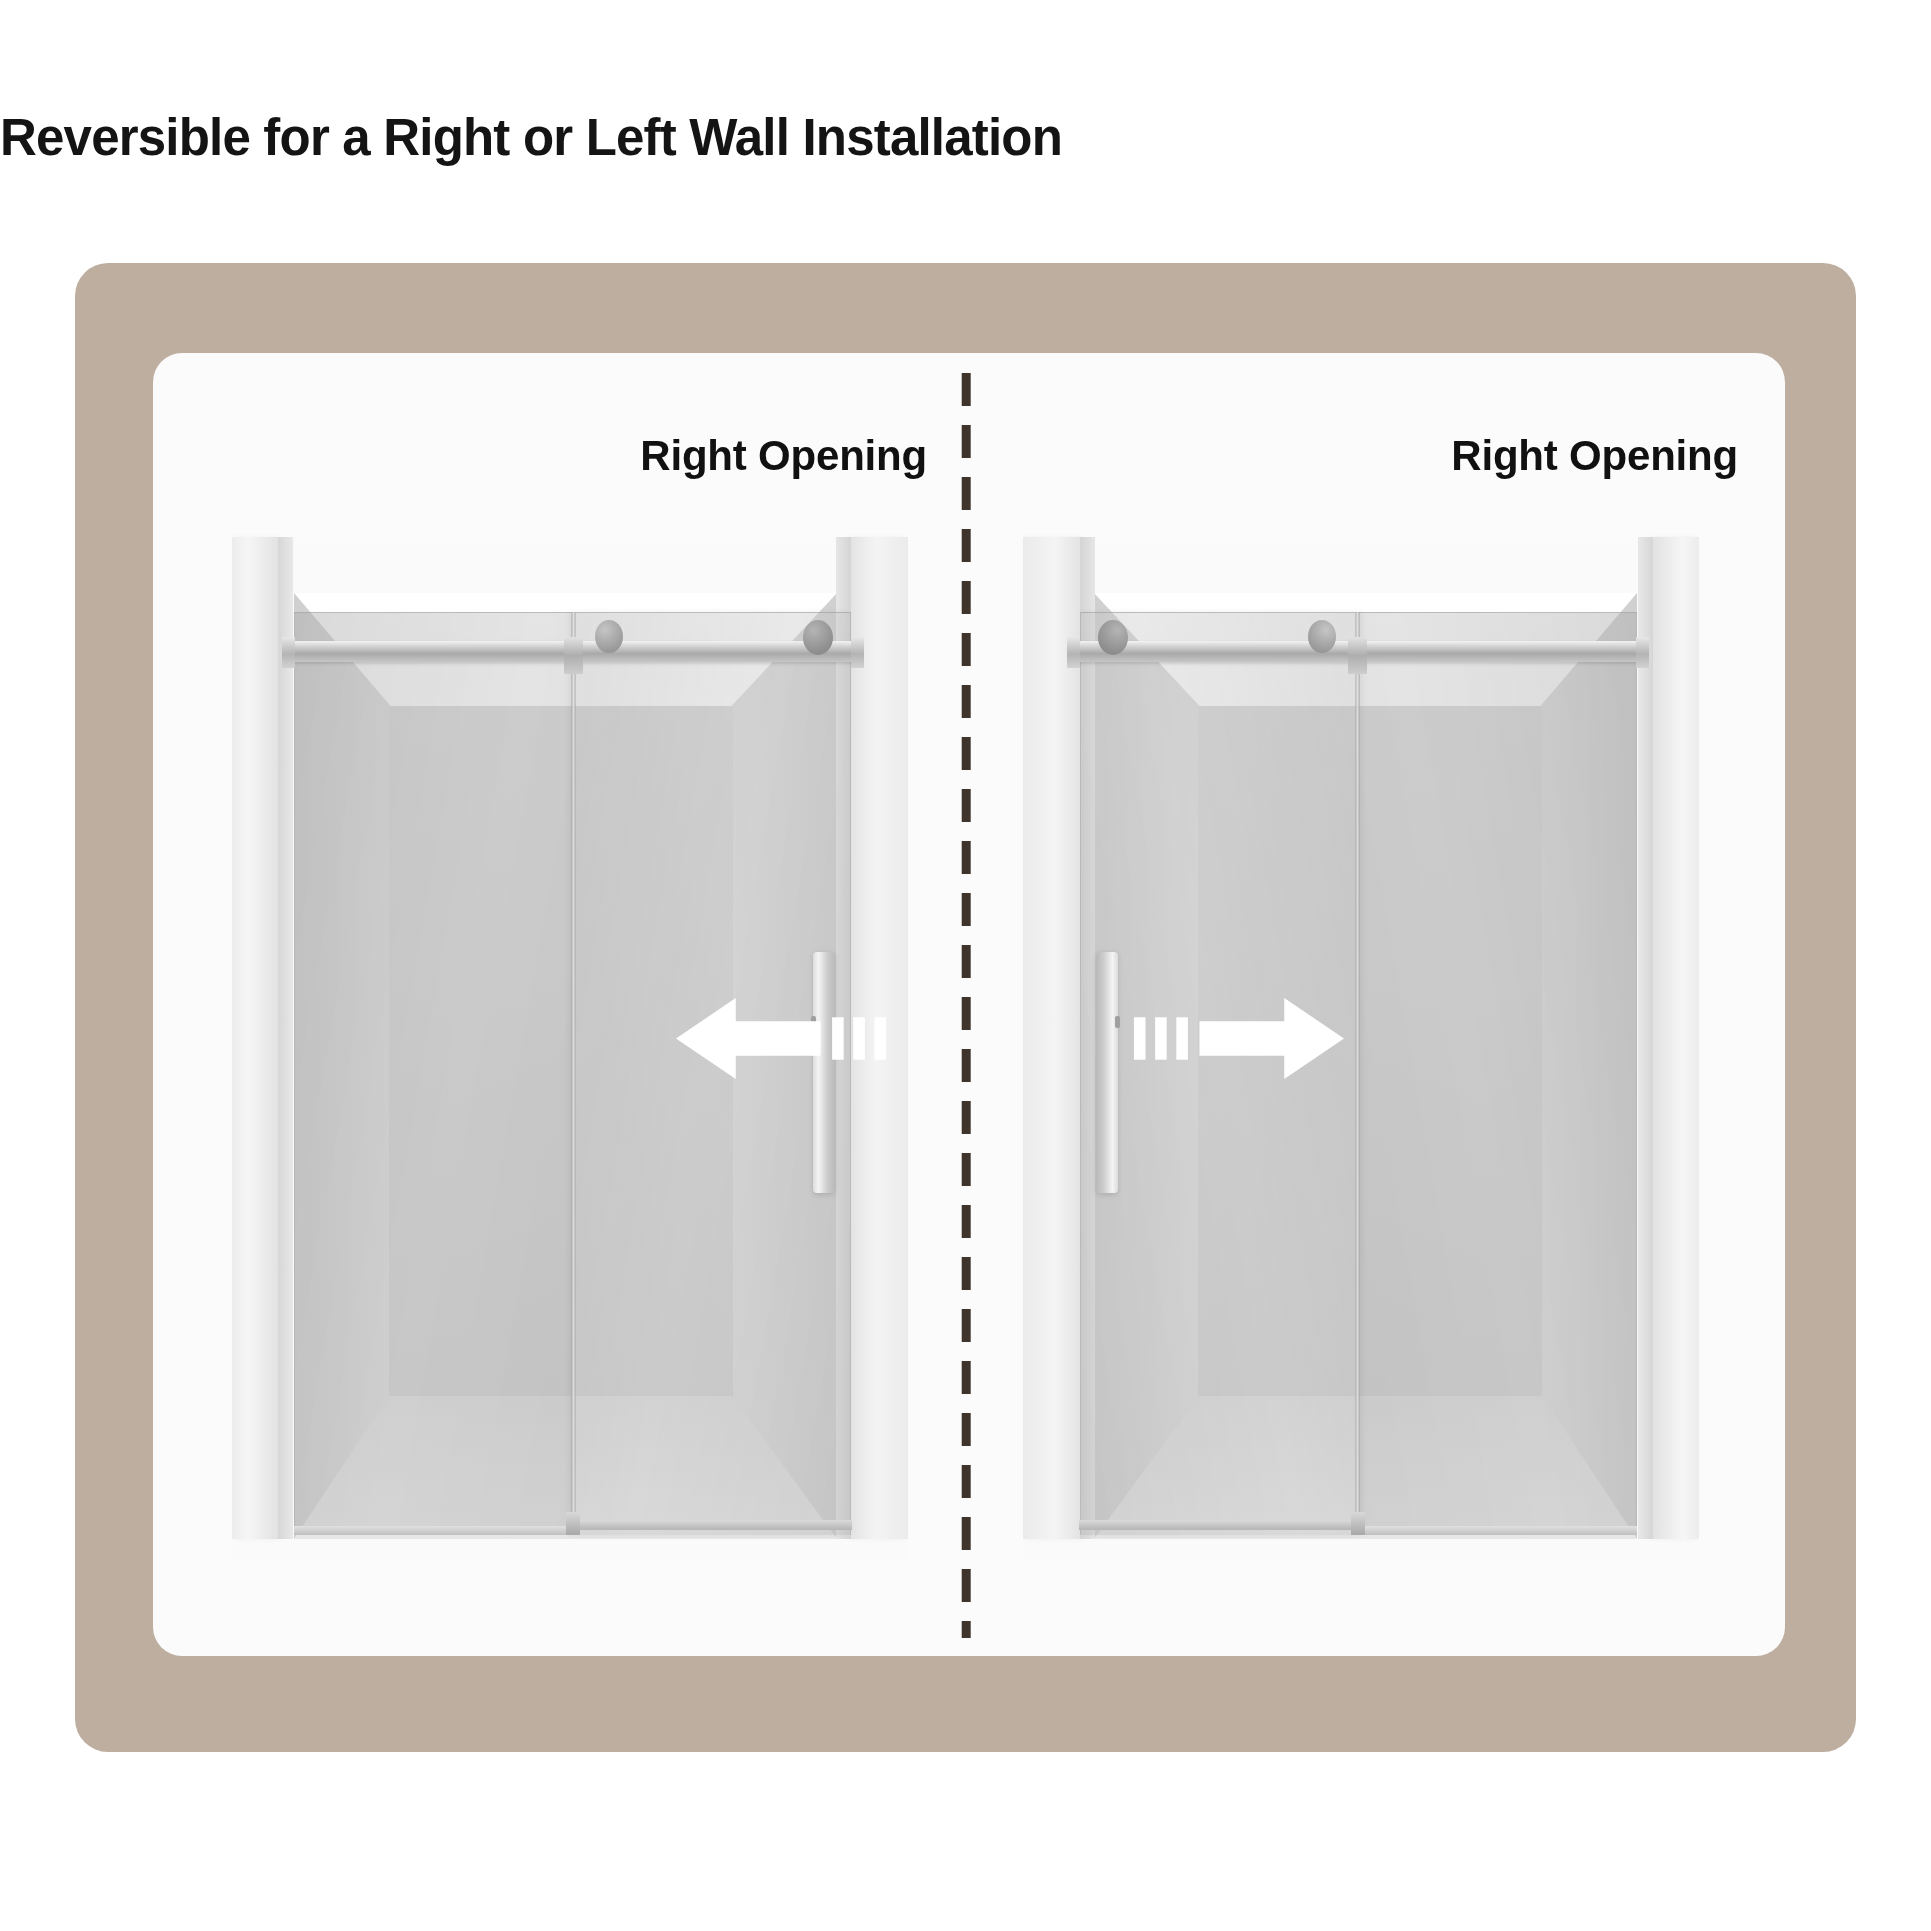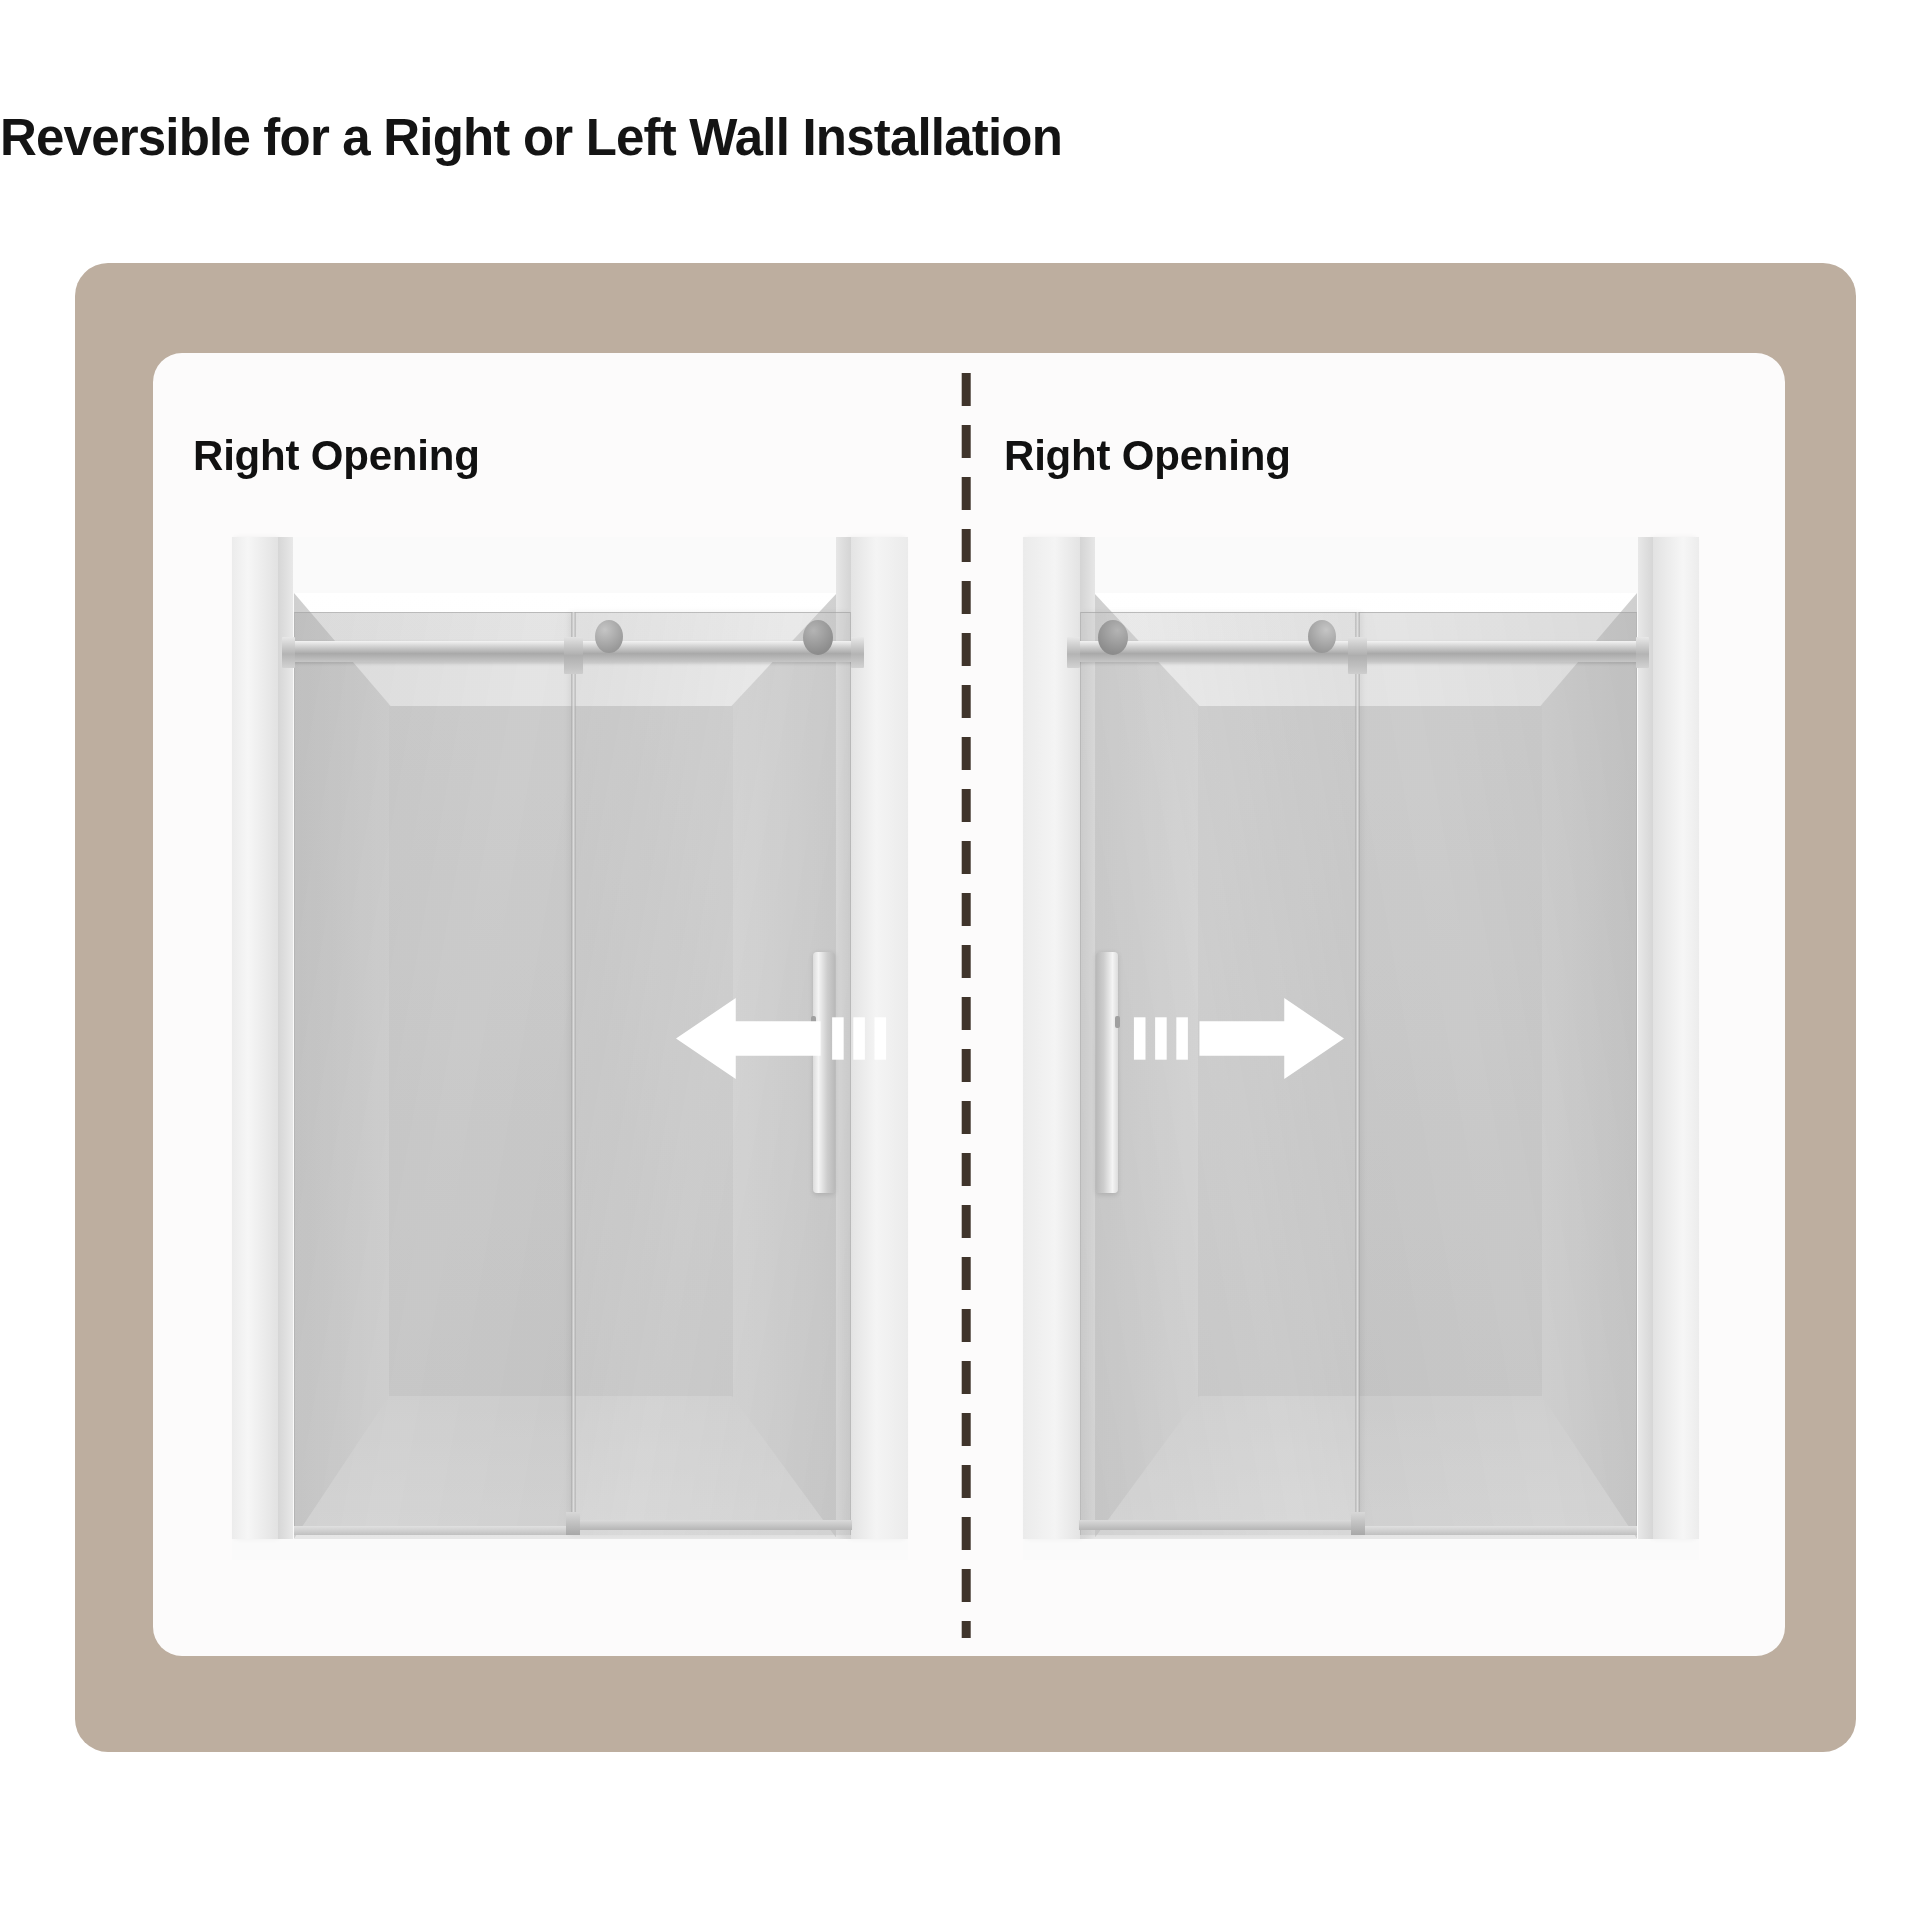--- a/index.html
+++ b/index.html
@@ -91,21 +91,21 @@
     background-image: linear-gradient(#3f342b 0, #3f342b 33px, rgba(0,0,0,0) 33px, rgba(0,0,0,0) 52px);
     background-size: 8.7px 52px;
     background-repeat: repeat-y;
   }
 
   
   .panel-label {
     position: absolute;
     top: 432px;
     width: 734px;
-    text-align: left;
+    text-align: right;
     font-family: "Liberation Sans", sans-serif;
     font-weight: bold;
     font-size: 42px;
     letter-spacing: -0.2px;
     color: #111111;
   }
   #label-right { left: 193px; }
   #label-left  { left: 1004px; }
 
   

